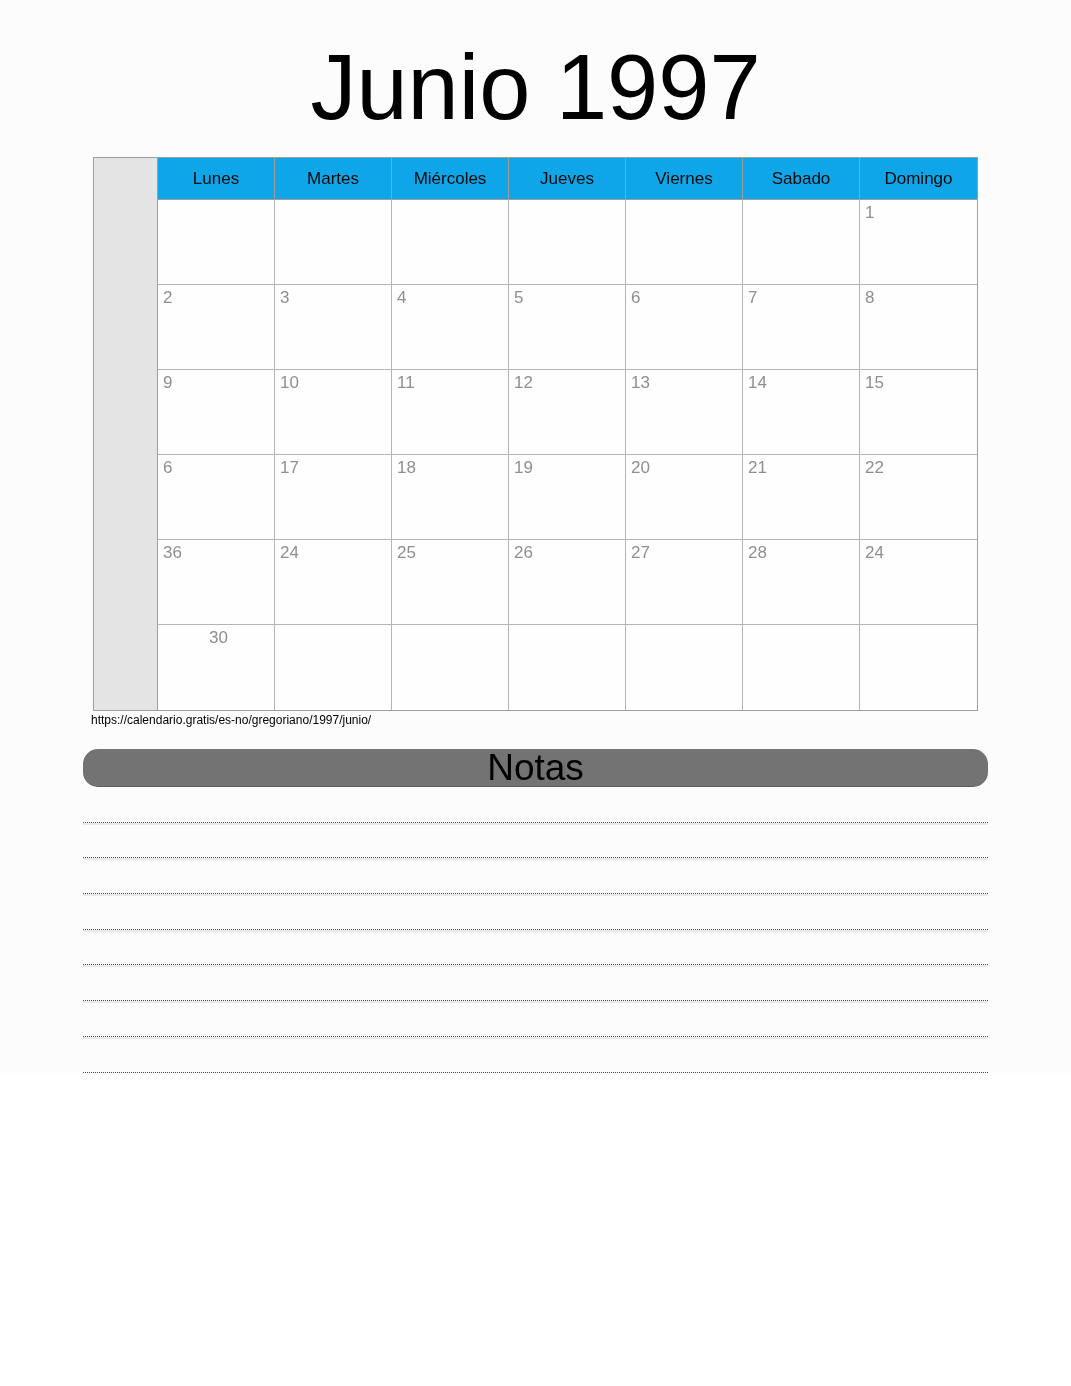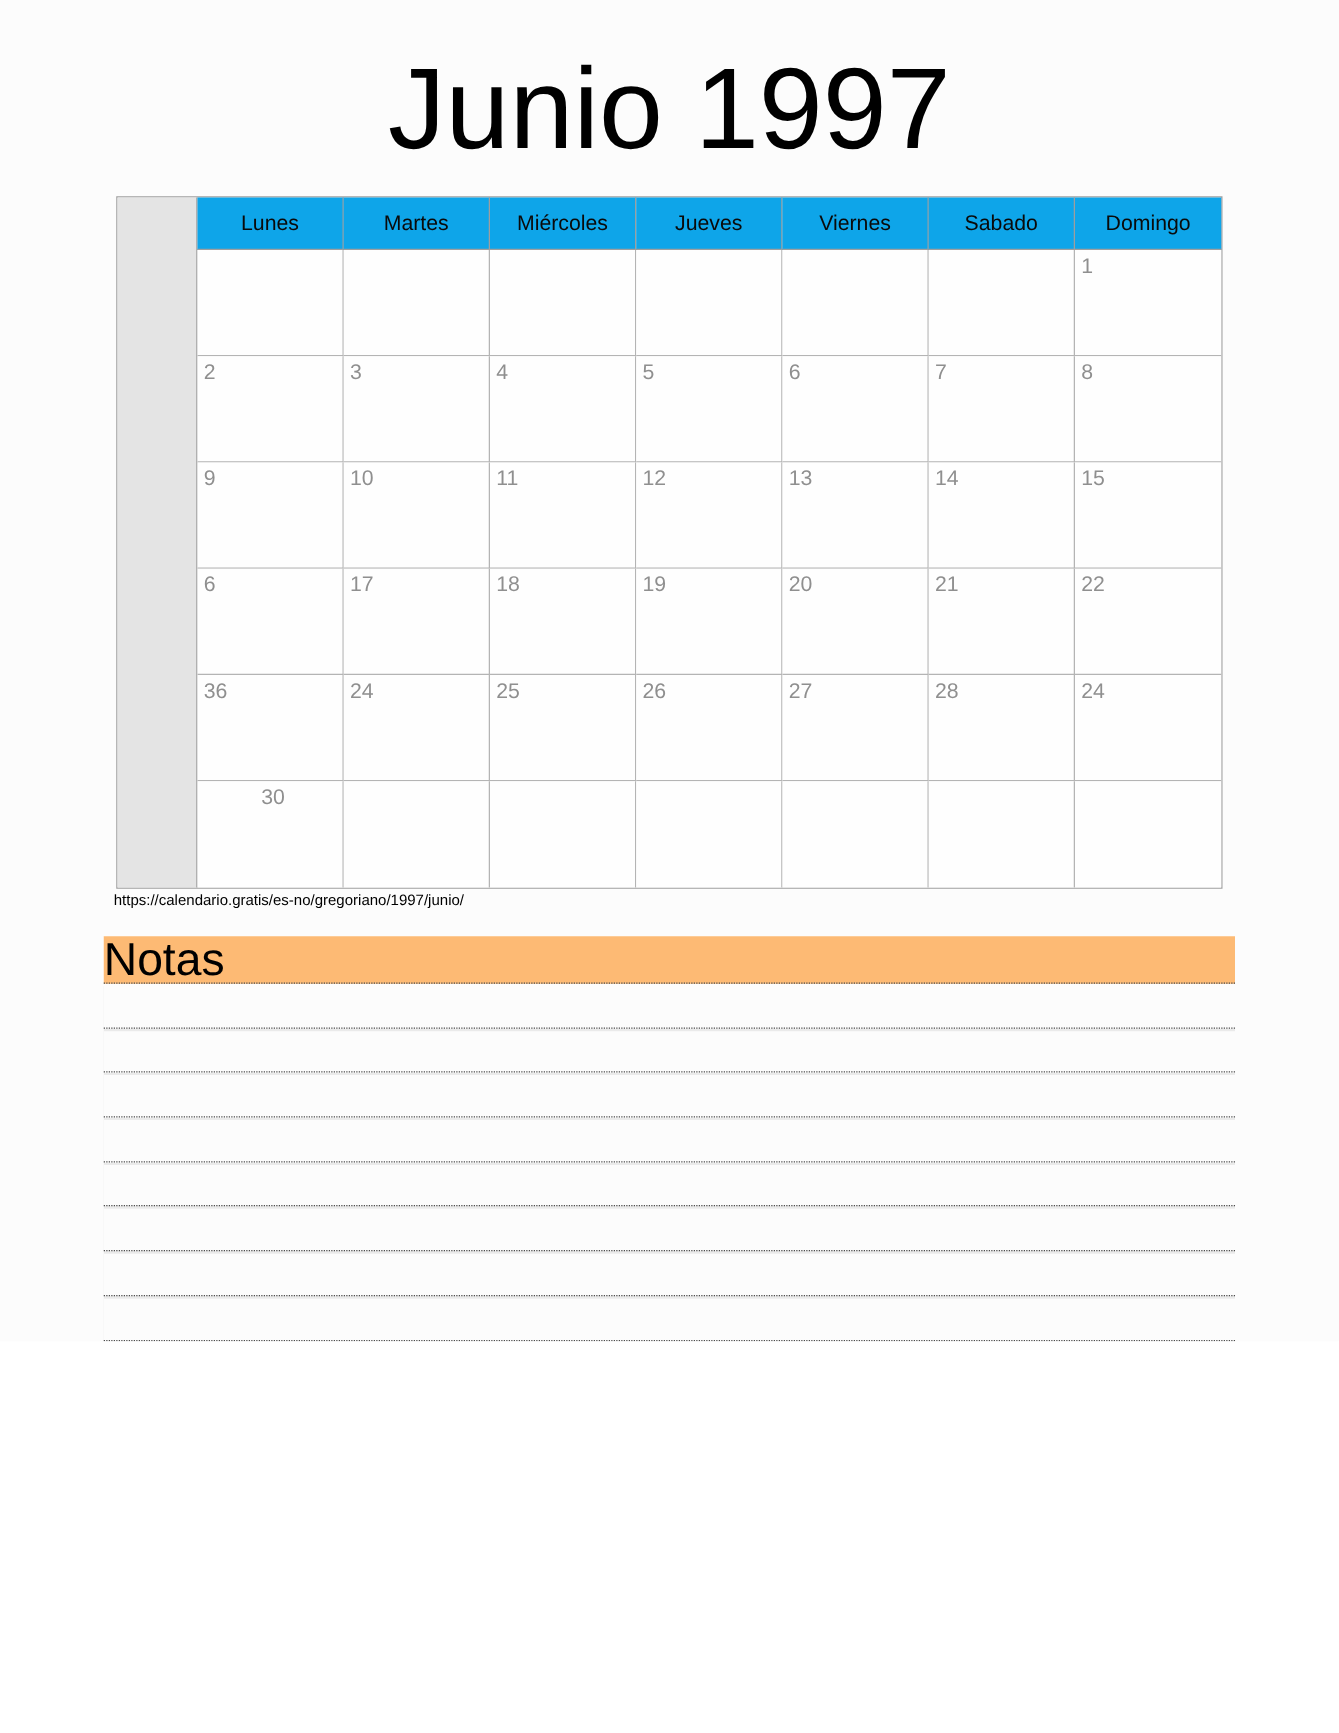--- a/index.html
+++ b/index.html
@@ -82,26 +82,27 @@
     white-space: nowrap;
   }
 
   
   .notes-header {
     position: absolute;
     left: 83px;
     top: 749px;
     width: 905px;
     height: 37px;
-    background: #fdba74;
+    background: #737373;
     border-bottom: 1px dotted #4a4a4a;
     box-sizing: content-box;
     display: flex;
     align-items: center;
-    justify-content: flex-start;
+    justify-content: center;
+    border-radius: 15px;
   }
   .notes-title {
     font-size: 37px;
     line-height: 1;
     color: #000;
   }
   .note-lines {
     position: absolute;
     left: 83px;
     top: 787px;

